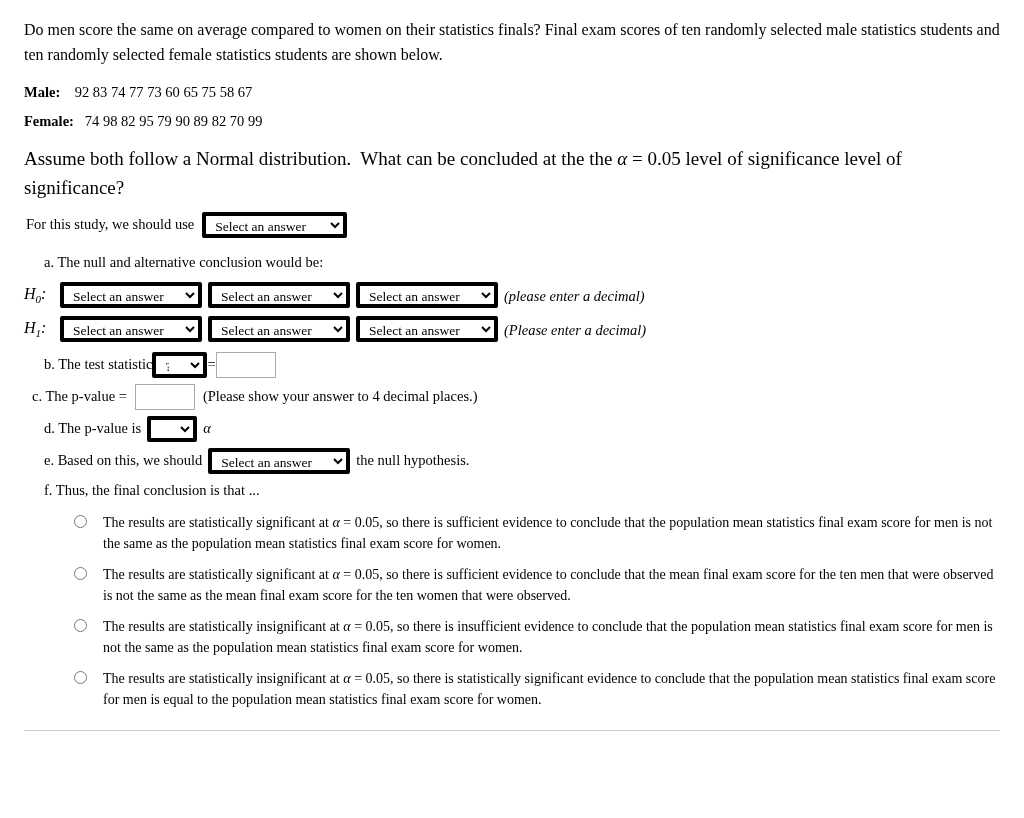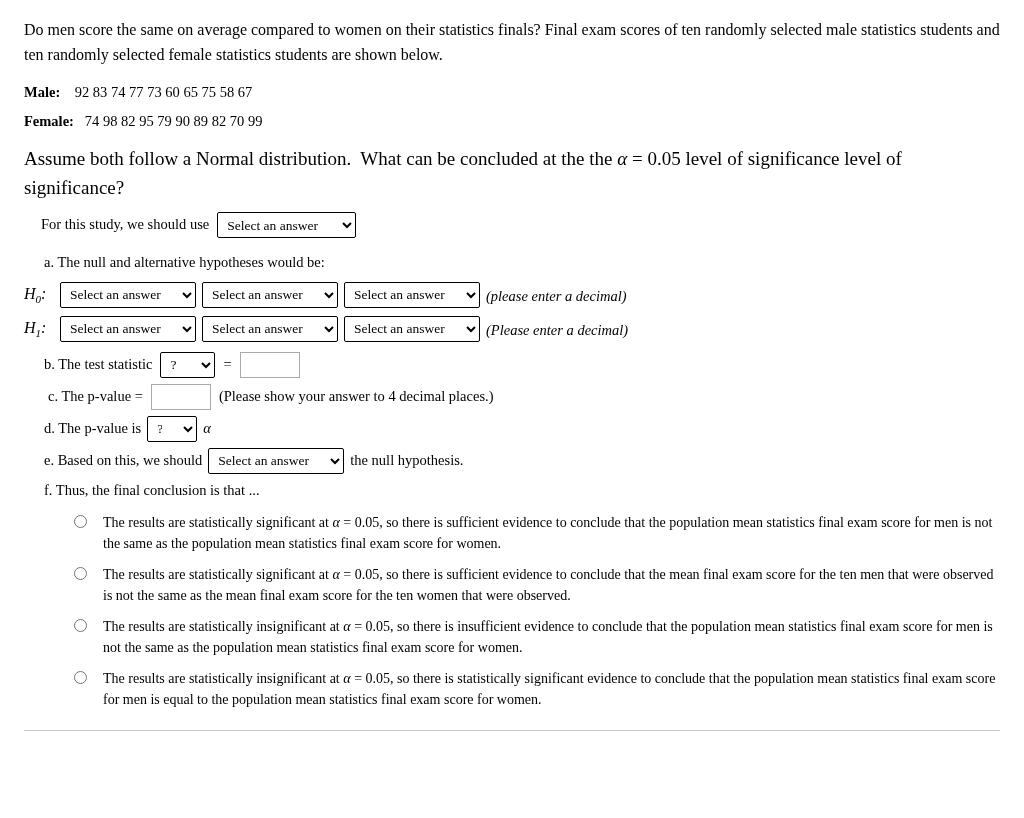--- a/index.html
+++ b/index.html
@@ -26,21 +26,21 @@
       font-size: 19px;
     }
     .part-line {
       margin: 10px 0 6px 20px;
       font-size: 14.5px;
     }
     select {
       font-size: 13.5px;
       font-family: inherit;
       padding: 2px 18px 2px 5px;
-      border: 1px solid #000000;
+      border: 4px solid #000000;
       background: #fff;
       border-radius: 2px;
       height: 26px;
       appearance: auto;
       cursor: pointer;
     }
     input[type="text"] {
       font-size: 13.5px;
       font-family: inherit;
       border: 1px solid #aaa;
@@ -58,29 +58,28 @@
       margin: 8px 0 8px 0;
       font-size: 14.5px;
     }
     .decimal-note {
       font-size: 14.5px;
       font-style: italic;
     }
     .part-b-row {
       display: flex;
       align-items: center;
+      margin: 10px 0 6px 20px;
+      font-size: 14.5px;
+    }
+    .part-c-row {
+      display: flex;
+      align-items: center;
       gap: 8px;
-      margin: 10px 0 6px 20px;
-      font-size: 14.5px;
-    }
-    .part-c-row {
-      display: flex;
-      align-items: center;
-      gap: 8px;
-      margin: 6px 0 6px 24px;
+      margin: 6px 0 6px 8px;
       font-size: 14.5px;
     }
     .part-d-row {
       display: flex;
       align-items: center;
       gap: 6px;
       margin: 6px 0 6px 20px;
       font-size: 14.5px;
     }
     .part-e-row {
@@ -106,21 +105,21 @@
       margin-top: 3px;
       flex-shrink: 0;
     }
     .alpha {
       font-style: italic;
     }
     .for-study-row {
       display: flex;
       align-items: center;
       gap: 8px;
-      margin: 10px 0 14px 17px;
+      margin: 10px 0 14px 2px;
       font-size: 14.5px;
     }
     .h-symbol {
       font-style: italic;
       font-size: 16px;
       min-width: 30px;
     }
     .sub {
       vertical-align: sub;
       font-size: 11px;
@@ -155,21 +154,21 @@
 <div class="for-study-row">
   <span>For this study, we should use</span>
   <select>
     <option>Select an answer</option>
     <option>paired t-test</option>
     <option>two-sample t-test</option>
     <option>one-sample t-test</option>
   </select>
 </div>
 
-<div class="part-line">a.  The null and alternative hypotheses would be:</div>
+<div class="part-line">a.  The null and alternative conclusion would be:</div>
 
 <div class="hypothesis-row">
   <span class="h-symbol"><i>H</i><span class="sub">0</span>:</span>
   <select>
     <option>Select an answer</option>
     <option>μ₁</option><option>μ₂</option><option>x̄₁</option><option>x̄₂</option>
   </select>
   <select>
     <option>Select an answer</option>
     <option>=</option><option>≠</option><option>&lt;</option><option>&gt;</option><option>≤</option><option>≥</option>

